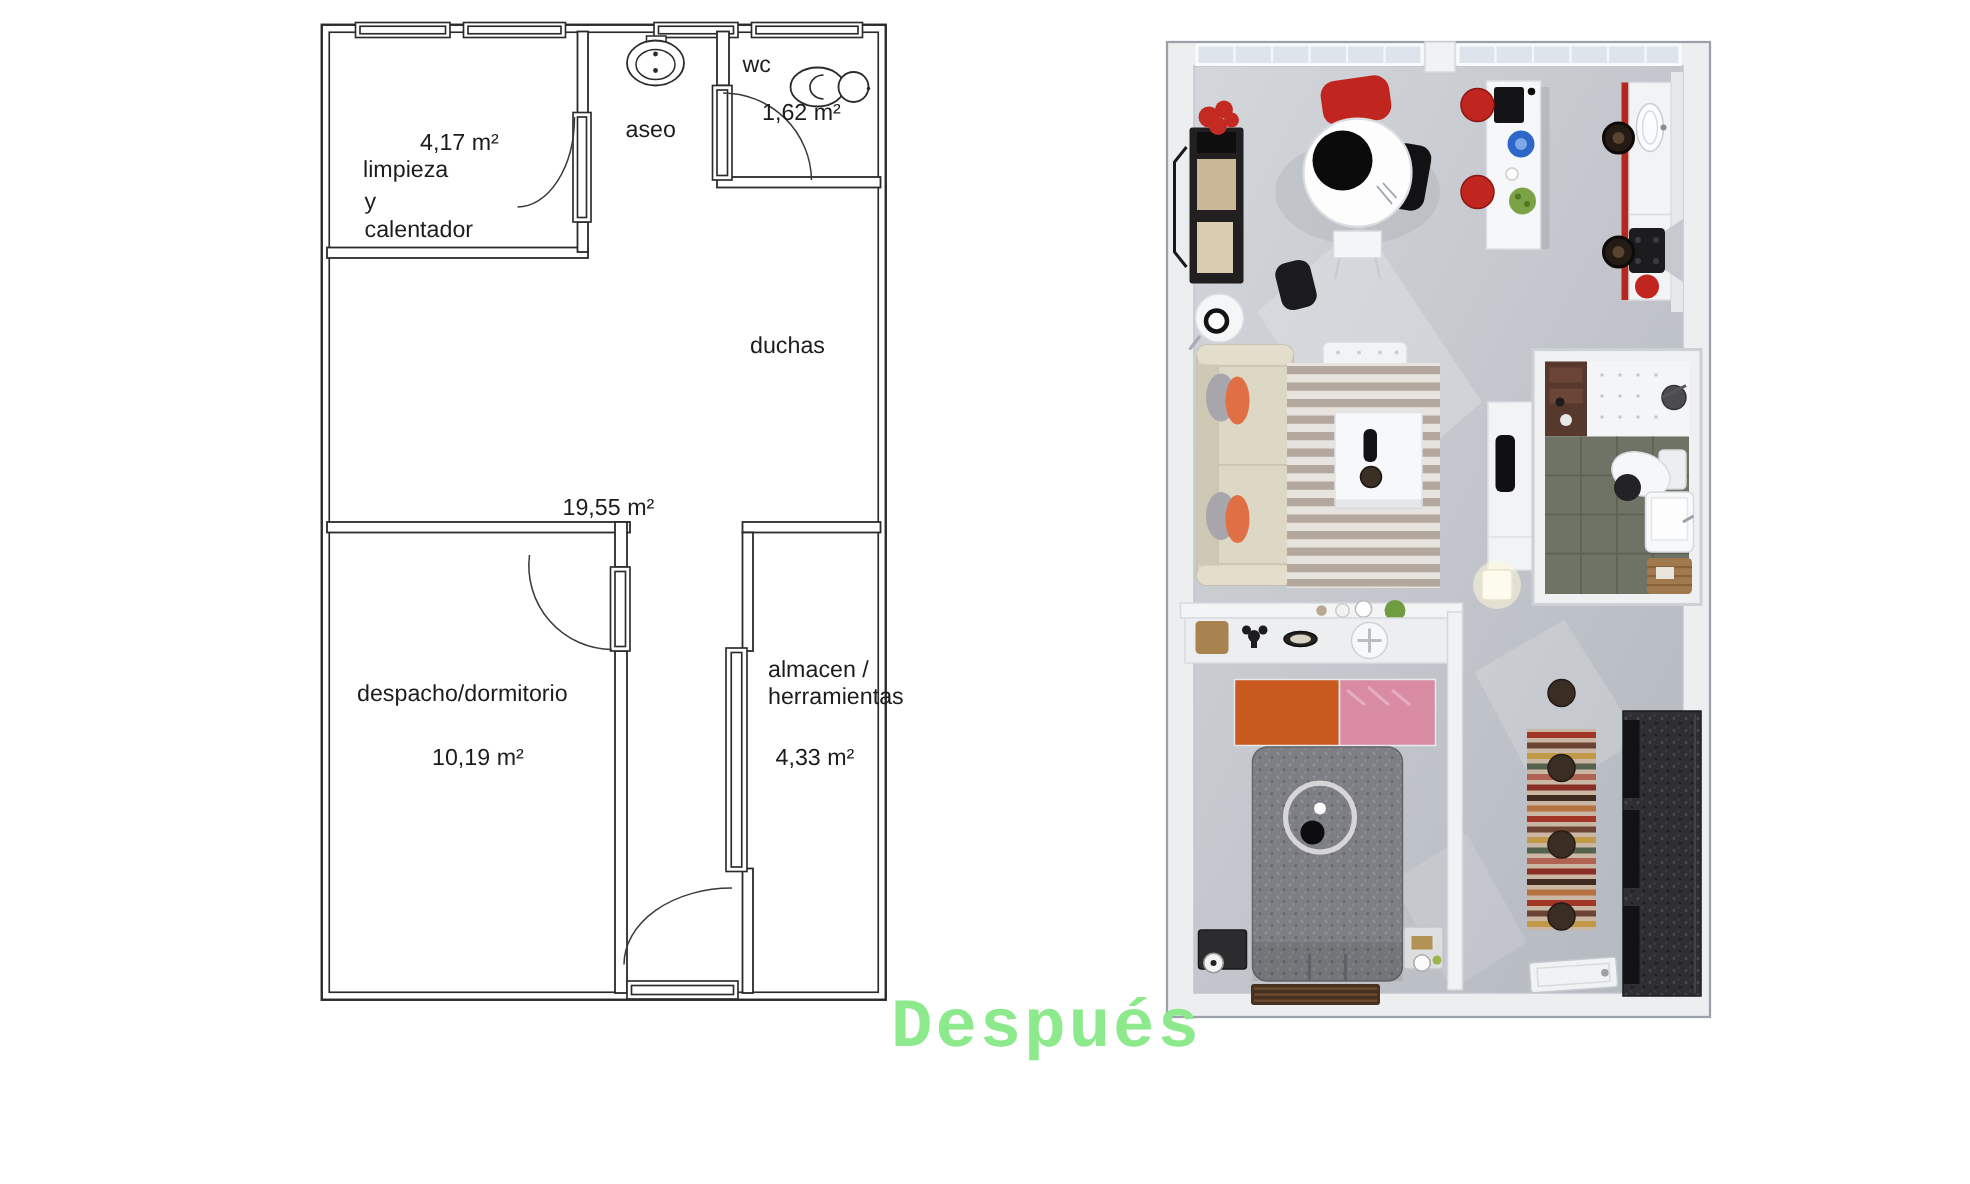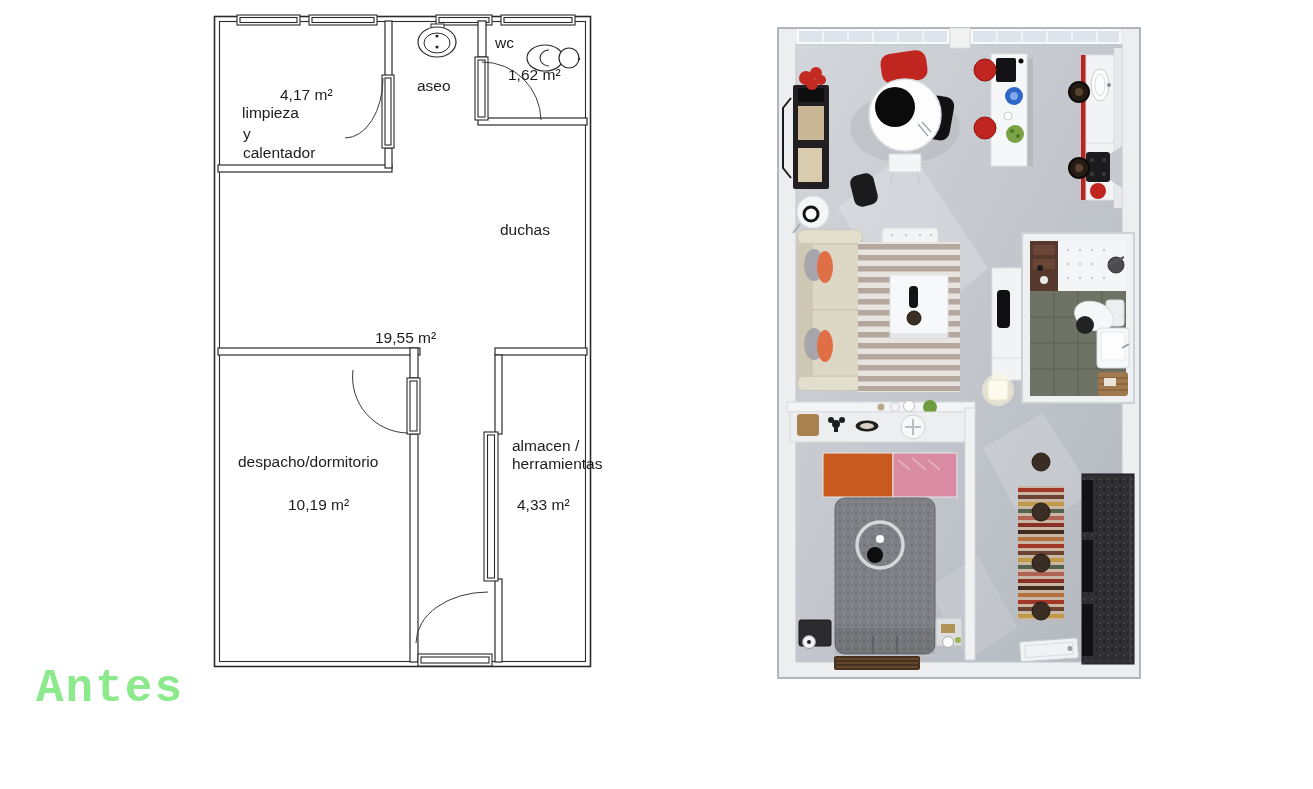--- a/index.html
+++ b/index.html
@@ -405,14 +405,14 @@
       <rect x="304" y="576" width="11" height="52" fill="#121214"></rect>
       <line x1="352" y1="448" x2="352" y2="634" stroke="#4a4a4f"></line>
     </g>
     <g transform="rotate(-4 270 622)">
       <rect x="242" y="612" width="58" height="20" rx="2" fill="#f0f2f4" stroke="#c3c8cd"></rect>
       <rect x="247" y="616" width="48" height="12" fill="none" stroke="#d8dcdf"></rect>
       <circle cx="292" cy="622" r="2.5" fill="#9aa0a5"></circle>
     </g>
   </svg>
 
-  <div class="caption caption-before">Antes</div>
+  <div class="caption caption-after">Después</div>
 </div>
 
 </body></html>

